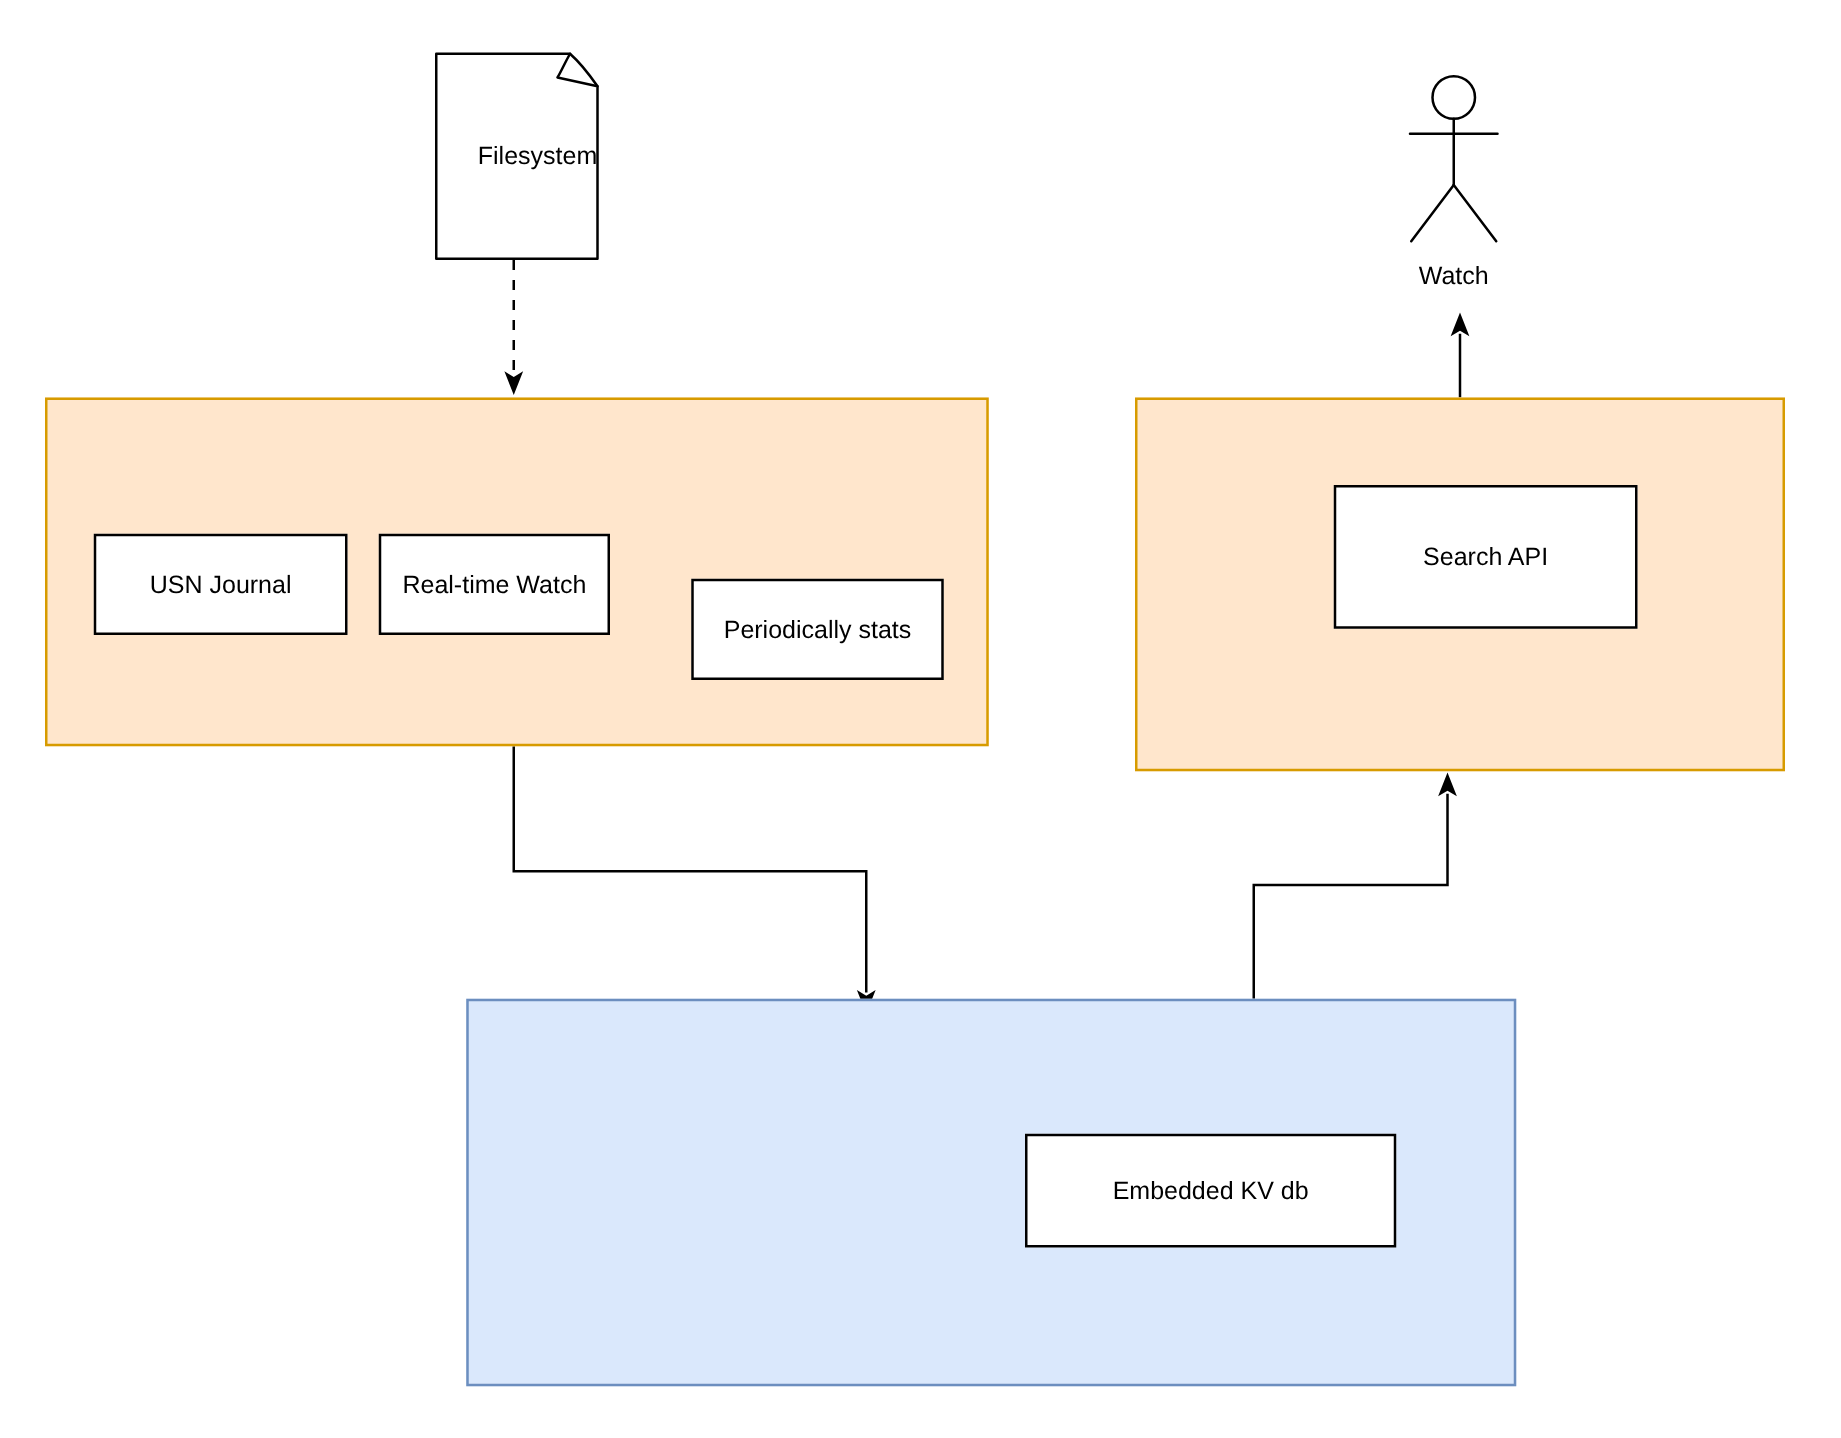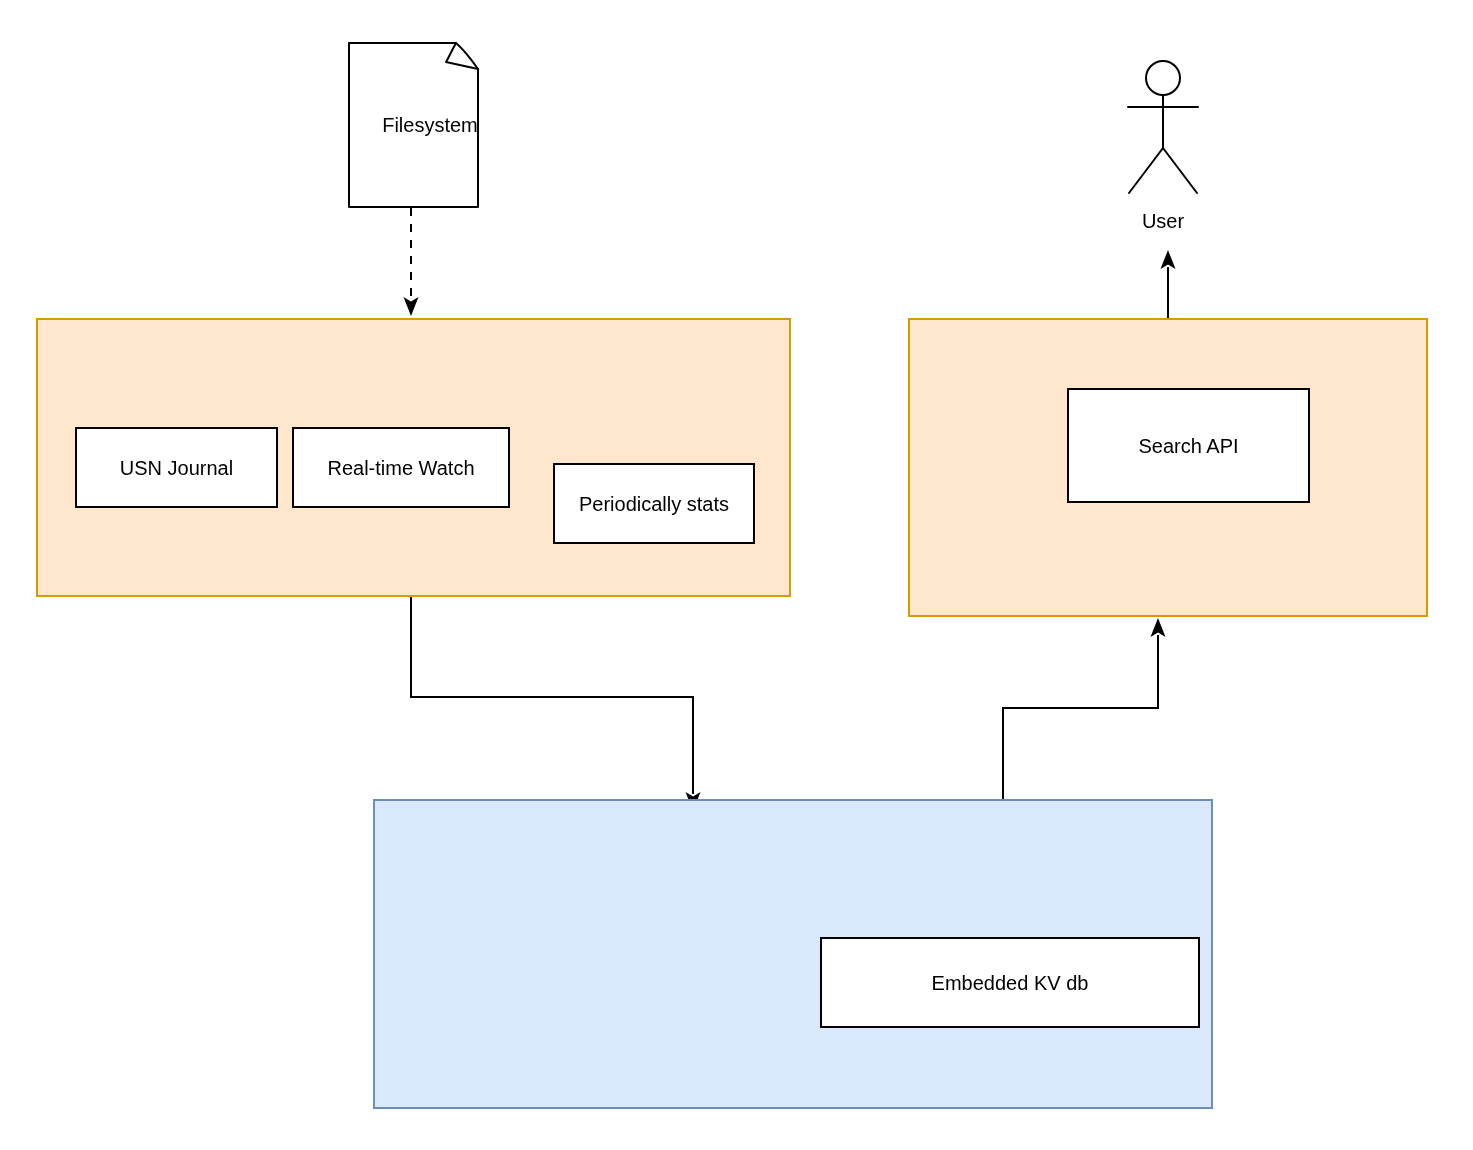--- a/index.html
+++ b/index.html
@@ -119,42 +119,42 @@
       <circle class="shape-outline" cx="1163" cy="78" r="17" fill="none"></circle>
       <line class="shape-stroke" x1="1163" y1="95" x2="1163" y2="148"></line>
       <line class="shape-stroke" x1="1128" y1="107" x2="1198" y2="107"></line>
       <line class="shape-stroke" x1="1163" y1="148" x2="1129" y2="193"></line>
       <line class="shape-stroke" x1="1163" y1="148" x2="1197" y2="193"></line>
     </g>
   </svg>
 
   <div class="floating-label" style="left:349px; top:43px; width:129px; height:164px;padding-left:33px;">Filesystem</div>
 
-  <div class="floating-label" style="left:1103px; top:206px; width:120px; height:30px;">User</div>
+  <div class="floating-label" style="left:1103px; top:206px; width:120px; height:30px;">Watch</div>
 
   <div class="group orange" style="left:36px; top:318px; width:755px; height:279px;"></div>
 
   <div class="node" style="left:75px; top:427px; width:203px; height:81px;">
     <span>USN Journal</span>
   </div>
 
-  <div class="node" style="left:292px; top:427px; width:218px; height:81px;align-items:center;">
+  <div class="node" style="left:303px; top:427px; width:185px; height:81px;align-items:center;">
     <span>Real-time Watch</span>
   </div>
 
   <div class="node" style="left:553px; top:427px; width:202px; height:81px;margin-top:36px;">
     <span>Periodically stats</span>
   </div>
 
   <div class="group orange" style="left:908px; top:318px; width:520px; height:299px;"></div>
 
   <div class="node" style="left:1067px; top:388px; width:243px; height:115px;">
     <span>Search API</span>
   </div>
 
   <div class="group blue" style="left:373px; top:799px; width:840px; height:310px;"></div>
 
 
-  <div class="node" style="left:820px; top:937px; width:380px; height:91px;">
+  <div class="node" style="left:820px; top:907px; width:297px; height:91px;">
     <span>Embedded KV db</span>
   </div>
 
 </div>
 
 </body></html>

